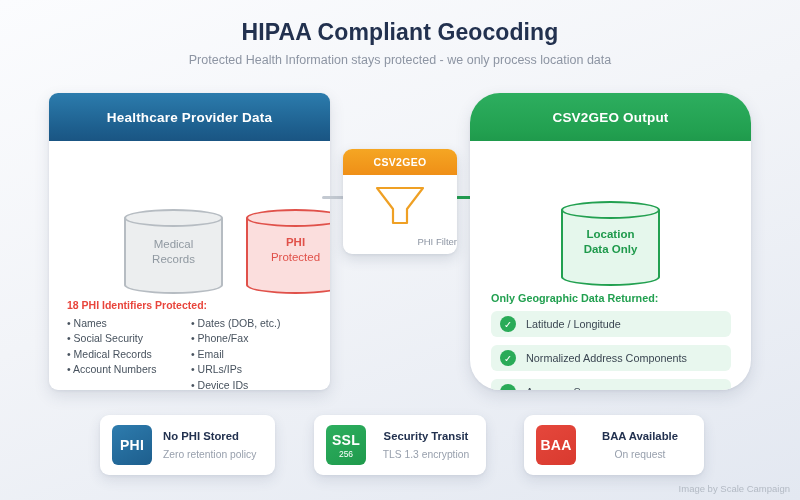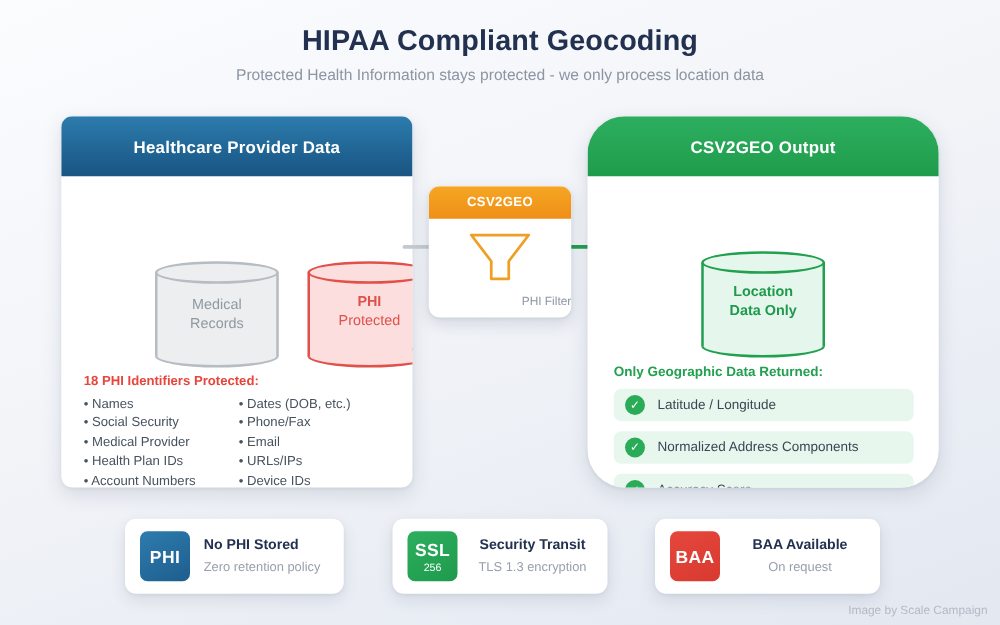--- a/index.html
+++ b/index.html
@@ -309,22 +309,21 @@
         <span class="l2">Protected</span>
       </div>
     </div>
 
     <div class="list-heading">18 PHI Identifiers Protected:</div>
 
     <div class="id-cols">
       <div class="id-col">
         <div class="id-item">Names</div>
         <div class="id-item">Social Security</div>
-        <div class="id-item">Medical Provider</div>
-        <div class="id-item">Health Plan IDs</div>
+        <div class="id-item">Medical Records</div>
         <div class="id-item">Account Numbers</div>
 
       </div>
       <div class="id-col">
         <div class="id-item">Dates (DOB, etc.)</div>
         <div class="id-item">Phone/Fax</div>
         <div class="id-item">Email</div>
         <div class="id-item">URLs/IPs</div>
         <div class="id-item">Device IDs</div>
 

